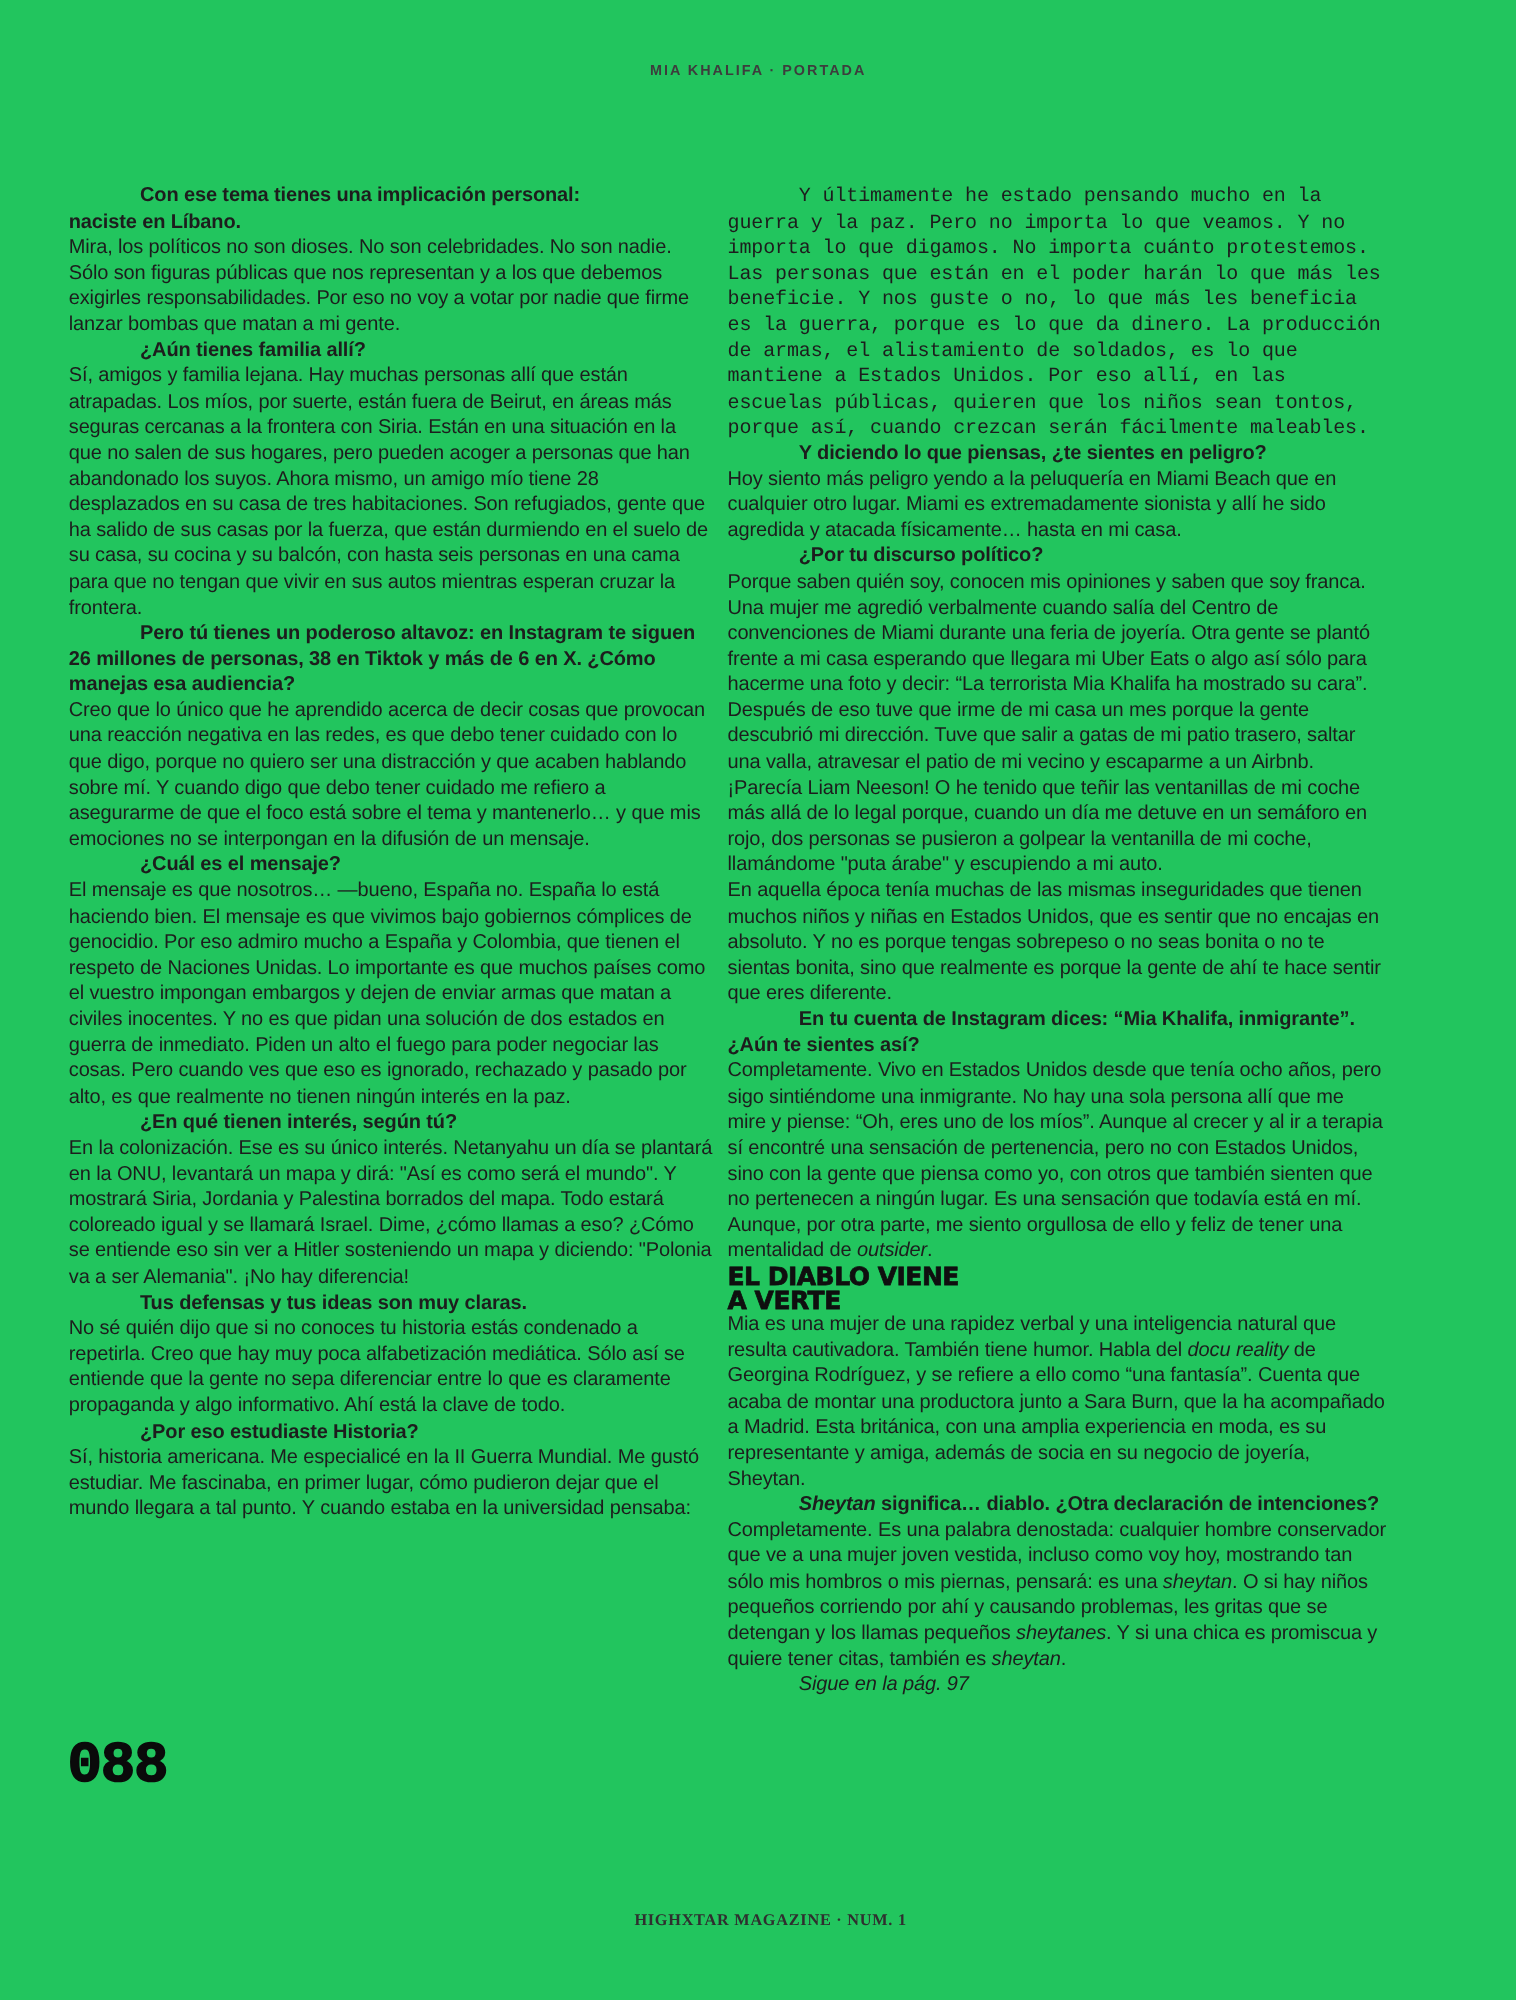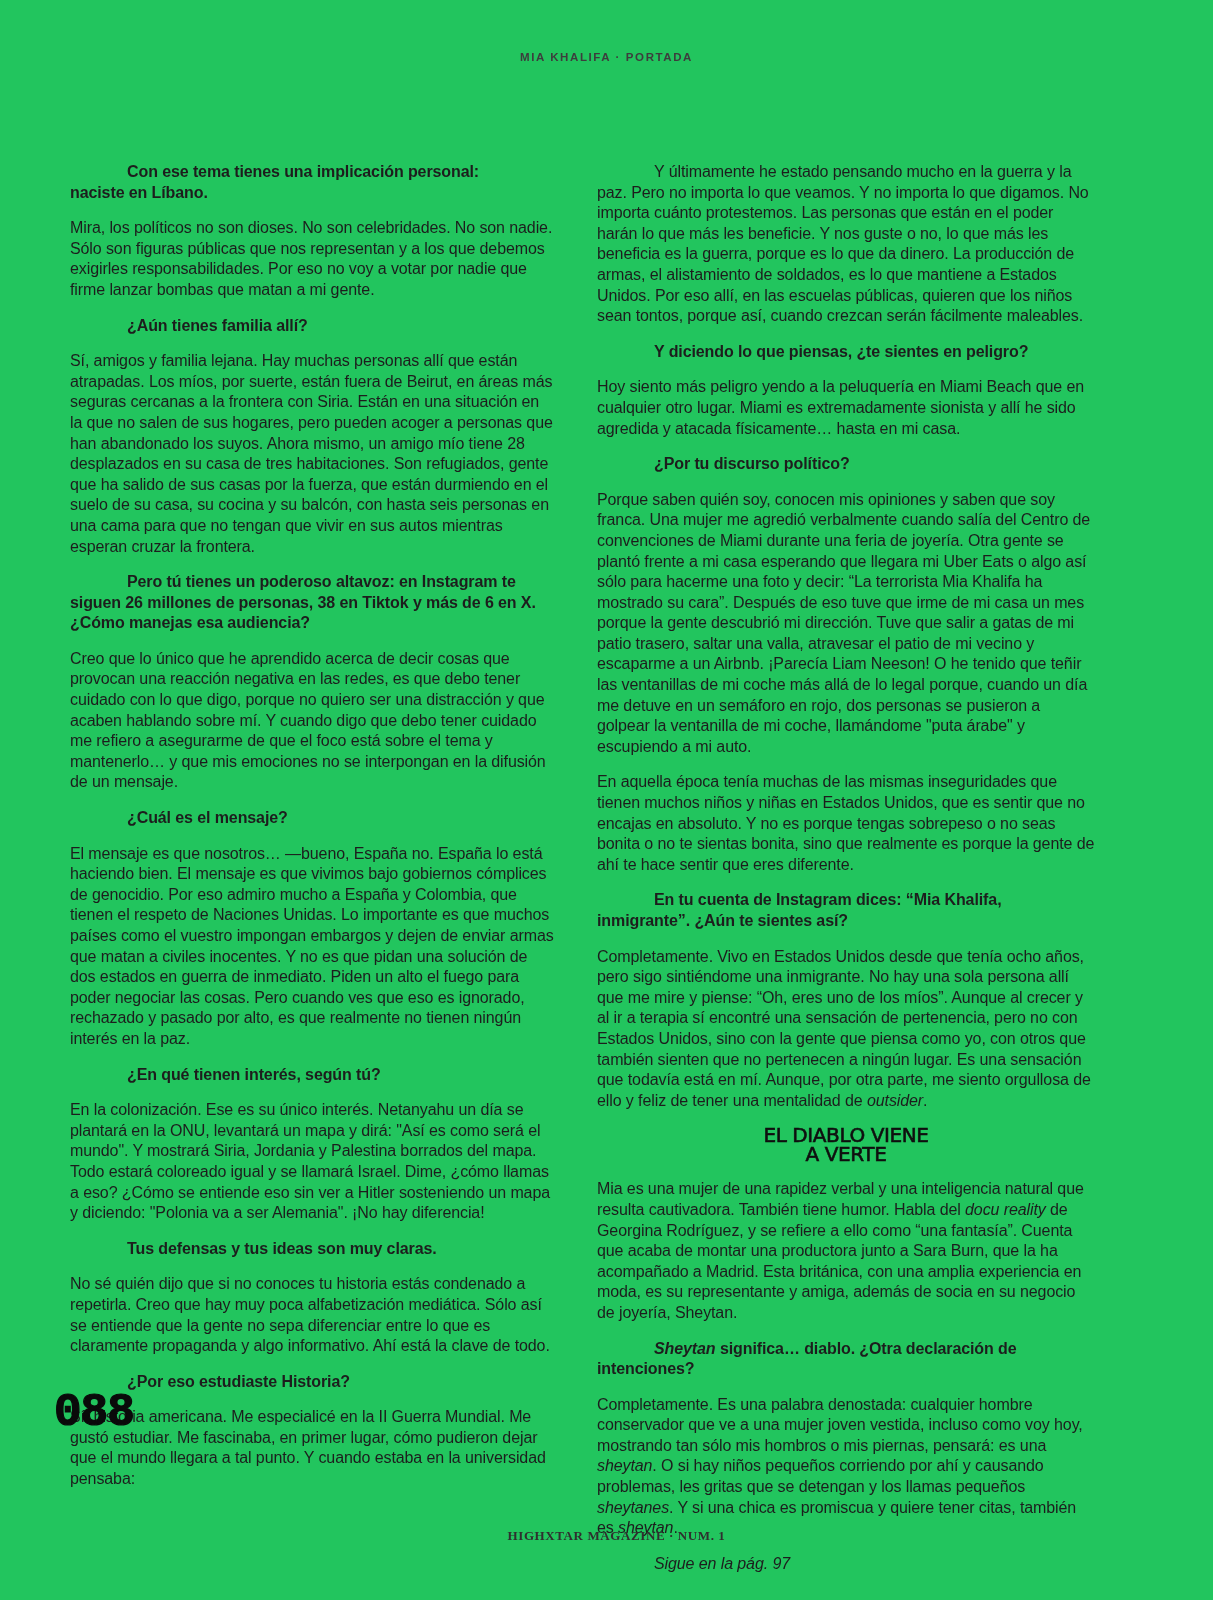--- a/index.html
+++ b/index.html
@@ -9,28 +9,28 @@
     font-family:"Liberation Sans","DejaVu Sans",sans-serif; color:#1d1d1d;
     overflow:hidden;
   }
   .kicker {
     position:absolute; top:51px; left:0; width:100%; text-align:center;
     font-size:11.5px; font-weight:700; letter-spacing:1.6px; color:#3d3d3d;
   }
   .col { position:absolute; top:147px; font-size:16px; line-height:20.6px; letter-spacing:-0.1px; }
   .col-left  { left:55px;  width:515px; }
   .col-right { left:582px; width:528px; }
-  .col p { margin:15px; }
+  .col p { margin:0; }
   .q { font-weight:700; text-indent:57px; }
-  .indent { text-indent:57px; }
+  .indent { text-indent:57px;font-family:Liberation Mono, monospace; }
   .section-heading {
     margin-top:26px;
     font-family:"DejaVu Sans","Liberation Sans",sans-serif;
-    font-weight:400; font-size:20px; line-height:19px; letter-spacing:-0.4px;
-    color:#0f0f0f;text-align:center; -webkit-text-stroke:0.6px #0f0f0f;
+    font-weight:700; font-size:20px; line-height:19px; letter-spacing:-0.4px;
+    color:#0f0f0f; -webkit-text-stroke:0.6px #0f0f0f;
   }
   .intro { margin-top:34px; }
   .q-spaced { margin-top:22px; }
   .continuation { font-style:italic; text-indent:57px; }
   .page-number {
     position:absolute; left:54px; top:1390px;
     font-family:Liberation Mono, monospace;
     font-weight:700; font-size:46px; line-height:1; letter-spacing:-1px;
     color:#0a0a0a; -webkit-text-stroke:1.2px #0a0a0a;
   }

